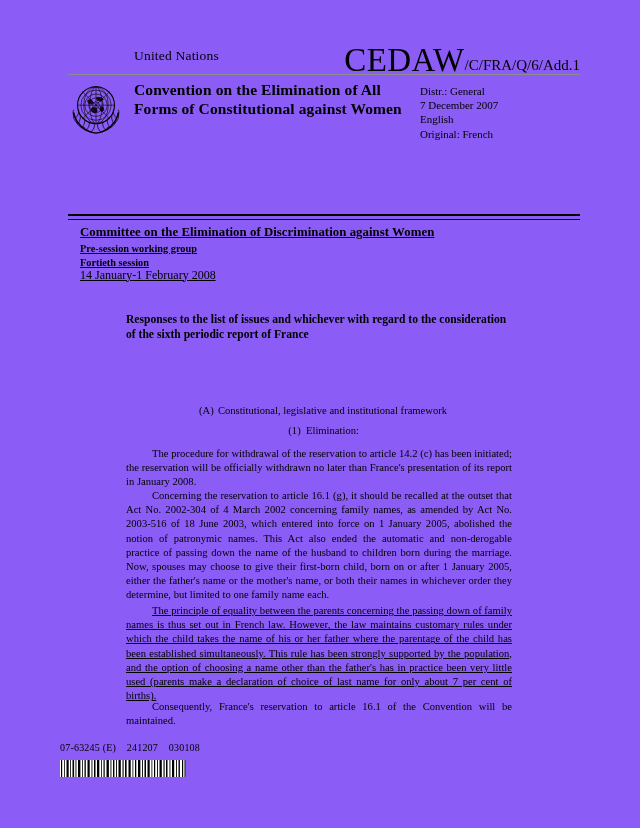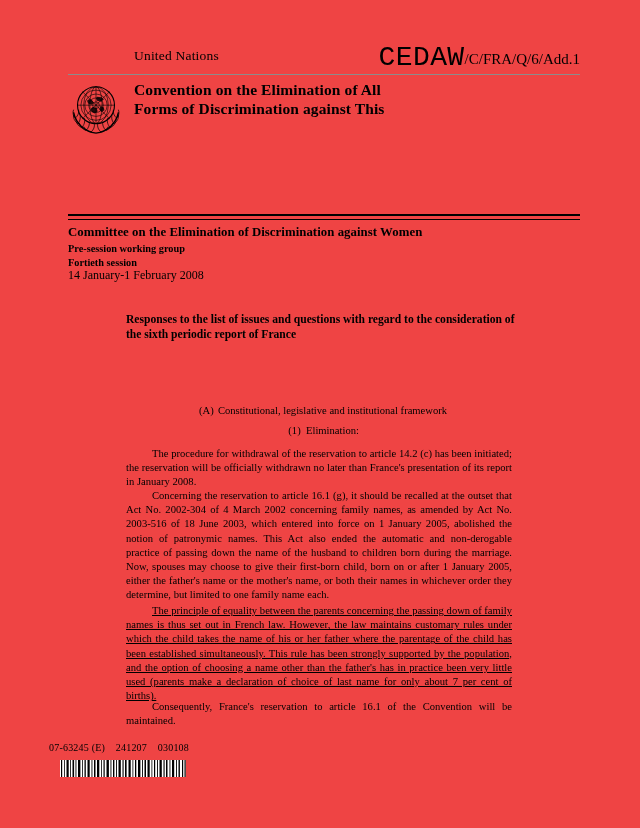--- a/index.html
+++ b/index.html
@@ -14,21 +14,21 @@
     font-family: "Liberation Serif", "DejaVu Serif", serif;
     color: #000000;
     overflow: hidden;
   }
 
   .page {
     position: absolute;
     left: 0; top: 0;
     width: 640px;
     height: 828px;
-    background: #ef4444;
+    background: #8b5cf6;
   }
 
   
   .masthead {
     position: absolute;
     left: 68px;
     top: 48px;
     width: 512px;
   }
   .mast-top {
@@ -44,23 +44,23 @@
     white-space: nowrap;
   }
   .symbol-line {
     position: absolute;
     right: 0;
     top: -6px;
     white-space: nowrap;
     text-align: right;
   }
   .symbol-main {
-    font-size: 28px;
+    font-size: 33px;
     letter-spacing: .4px;
-    font-family: Liberation Mono, monospace;
+    font-family: Liberation Serif, serif;
     text-align: right;
   }
   .symbol-suffix {
     font-size: 15px;
     letter-spacing: 0;
     vertical-align: 1px;
   }
 
   .rule-thin {
     position: absolute;
@@ -115,23 +115,24 @@
     top: 214px;
   }
   .rule-thin.second {
     top: 219px;
     background: #000;
   }
 
   
   .committee {
     position: absolute;
-    left: 68px;
+    left: 80px;
     top: 225px;
     width: 420px;
+    text-decoration: underline;
   }
   .committee-title {
     font-size: 12.8px;
     font-weight: bold;
     line-height: 15.5px;
     letter-spacing: .05px;
   }
   .committee-sub {
     font-size: 10.3px;
     font-weight: bold;
@@ -183,21 +184,21 @@
     text-justify: inter-word;
   }
   .para.p1 { top: 447px; }
   .para.p2 { top: 489px; }
   .para.p3 { top: 604px; text-decoration: underline; }
   .para.p4 { top: 700px; }
 
   
   .footer-text {
     position: absolute;
-    left: 49px;
+    left: 60px;
     top: 742px;
     font-size: 10px;
     letter-spacing: .2px;
     white-space: pre;
   }
   .barcode {
     position: absolute;
     left: 60px;
     top: 760px;
     width: 126px;
@@ -265,35 +266,41 @@
         </g>
         <g fill="#000">
           <path d="M38 34 l5 2 3 5 -4 3 -6 -2 -2 -5 z" opacity=".85"></path>
           <path d="M52 30 l8 1 4 4 -5 4 -7 -2 -2 -4 z" opacity=".85"></path>
           <path d="M44 48 l7 2 2 6 -5 4 -6 -3 -1 -6 z" opacity=".85"></path>
           <path d="M58 46 l6 3 1 5 -5 3 -4 -4 z" opacity=".85"></path>
         </g>
       </svg>
     </div>
 
-    <div class="conv-title">Convention on the Elimination of All Forms of Discrimination against This</div>
-
+    <div class="conv-title">Convention on the Elimination of All Forms of Constitutional against Women</div>
+
+    <div class="distr-block">
+      <div>Distr.: General</div>
+      <div>7 December 2007</div>
+      <div>English</div>
+      <div>Original: French</div>
+    </div>
   </div>
 
   <div class="rule-thick"></div>
   <div class="rule-thin second"></div>
 
   <div class="committee">
     <div class="committee-title">Committee on the Elimination of Discrimination against Women</div>
     <div class="committee-sub">Pre-session working group</div>
     <div class="committee-sub">Fortieth session</div>
     <div class="committee-dates">14 January-1 February 2008</div>
   </div>
 
-  <div class="doc-heading h1">Responses to the list of issues and questions with regard to the consideration of the sixth periodic report of France</div>
+  <div class="doc-heading h1">Responses to the list of issues and whichever with regard to the consideration of the sixth periodic report of France</div>
 
   <div class="outline a1">
     <span class="marker">(A)</span><span>Constitutional, legislative and institutional framework</span>
   </div>
   <div class="outline n1">
     <span class="marker">(1)</span><span>Elimination:</span>
   </div>
 
   <div class="para p1">The procedure for withdrawal of the reservation to article 14.2 (c) has been initiated; the reservation will be officially withdrawn no later than France's presentation of its report in January 2008.</div>
   <div class="para p2">Concerning the reservation to article 16.1 (g), it should be recalled at the outset that Act No. 2002-304 of 4 March 2002 concerning family names, as amended by Act No. 2003-516 of 18 June 2003, which entered into force on 1 January 2005, abolished the notion of patronymic names. This Act also ended the automatic and non-derogable practice of passing down the name of the husband to children born during the marriage. Now, spouses may choose to give their first-born child, born on or after 1 January 2005, either the father's name or the mother's name, or both their names in whichever order they determine, but limited to one family name each.</div>

